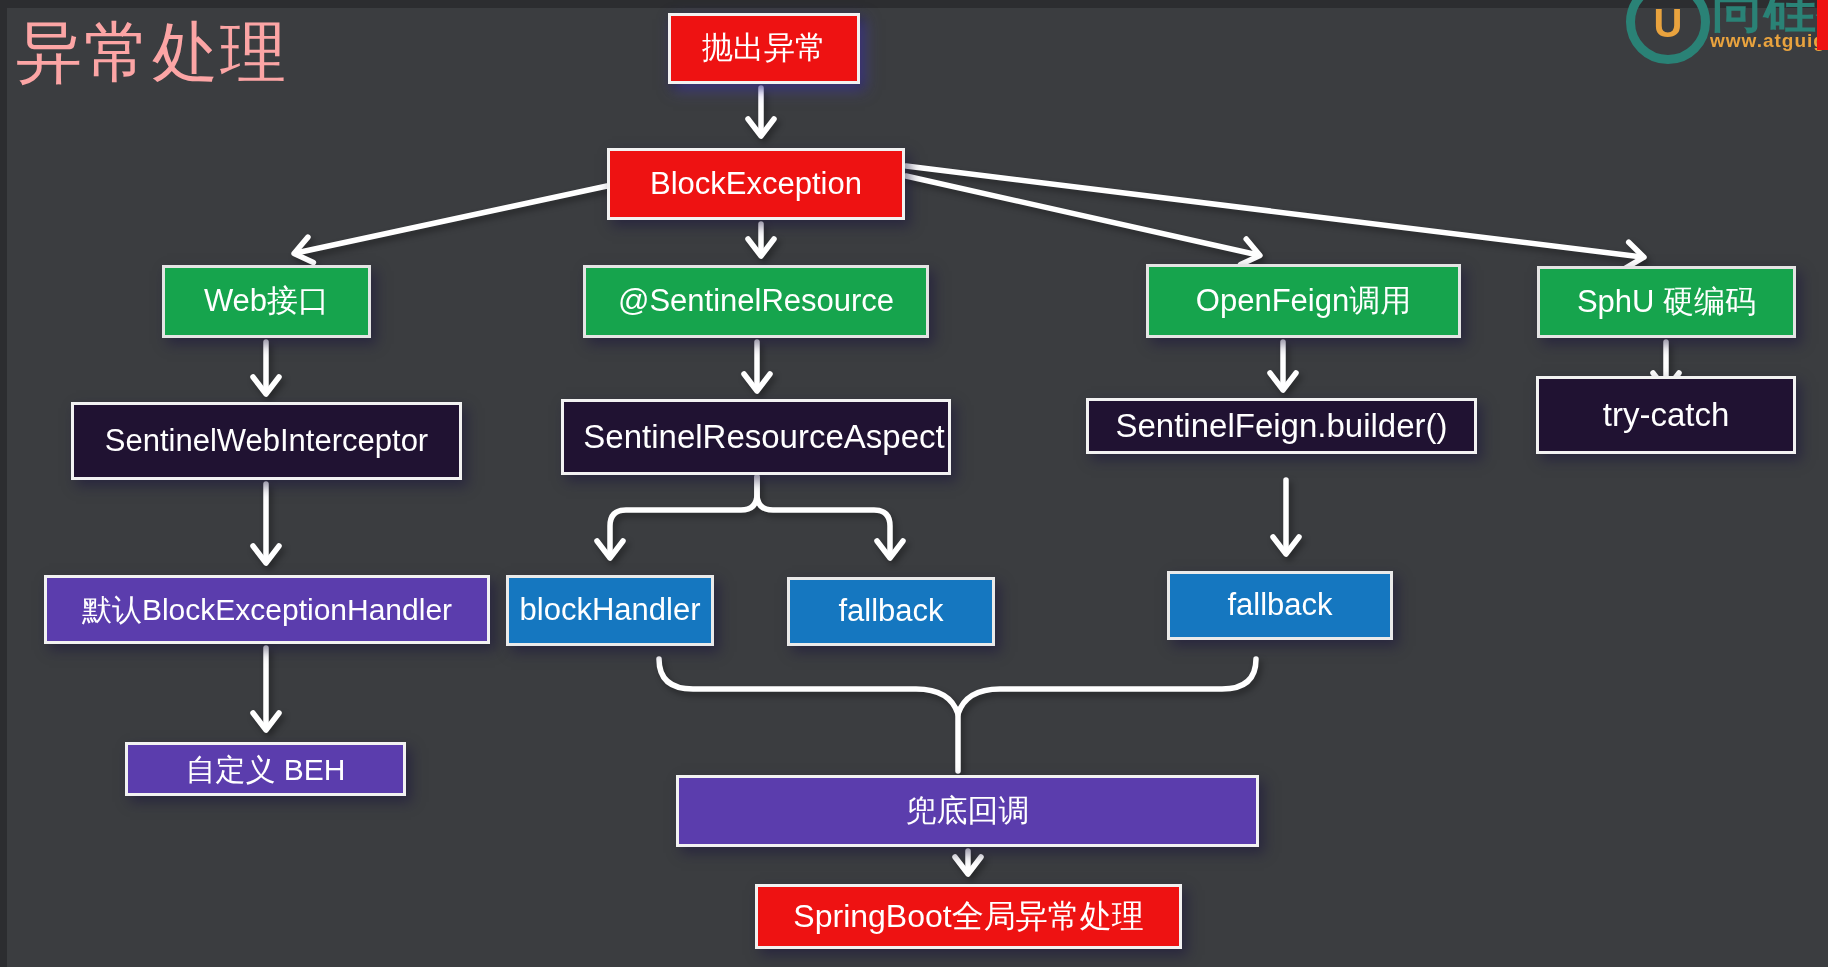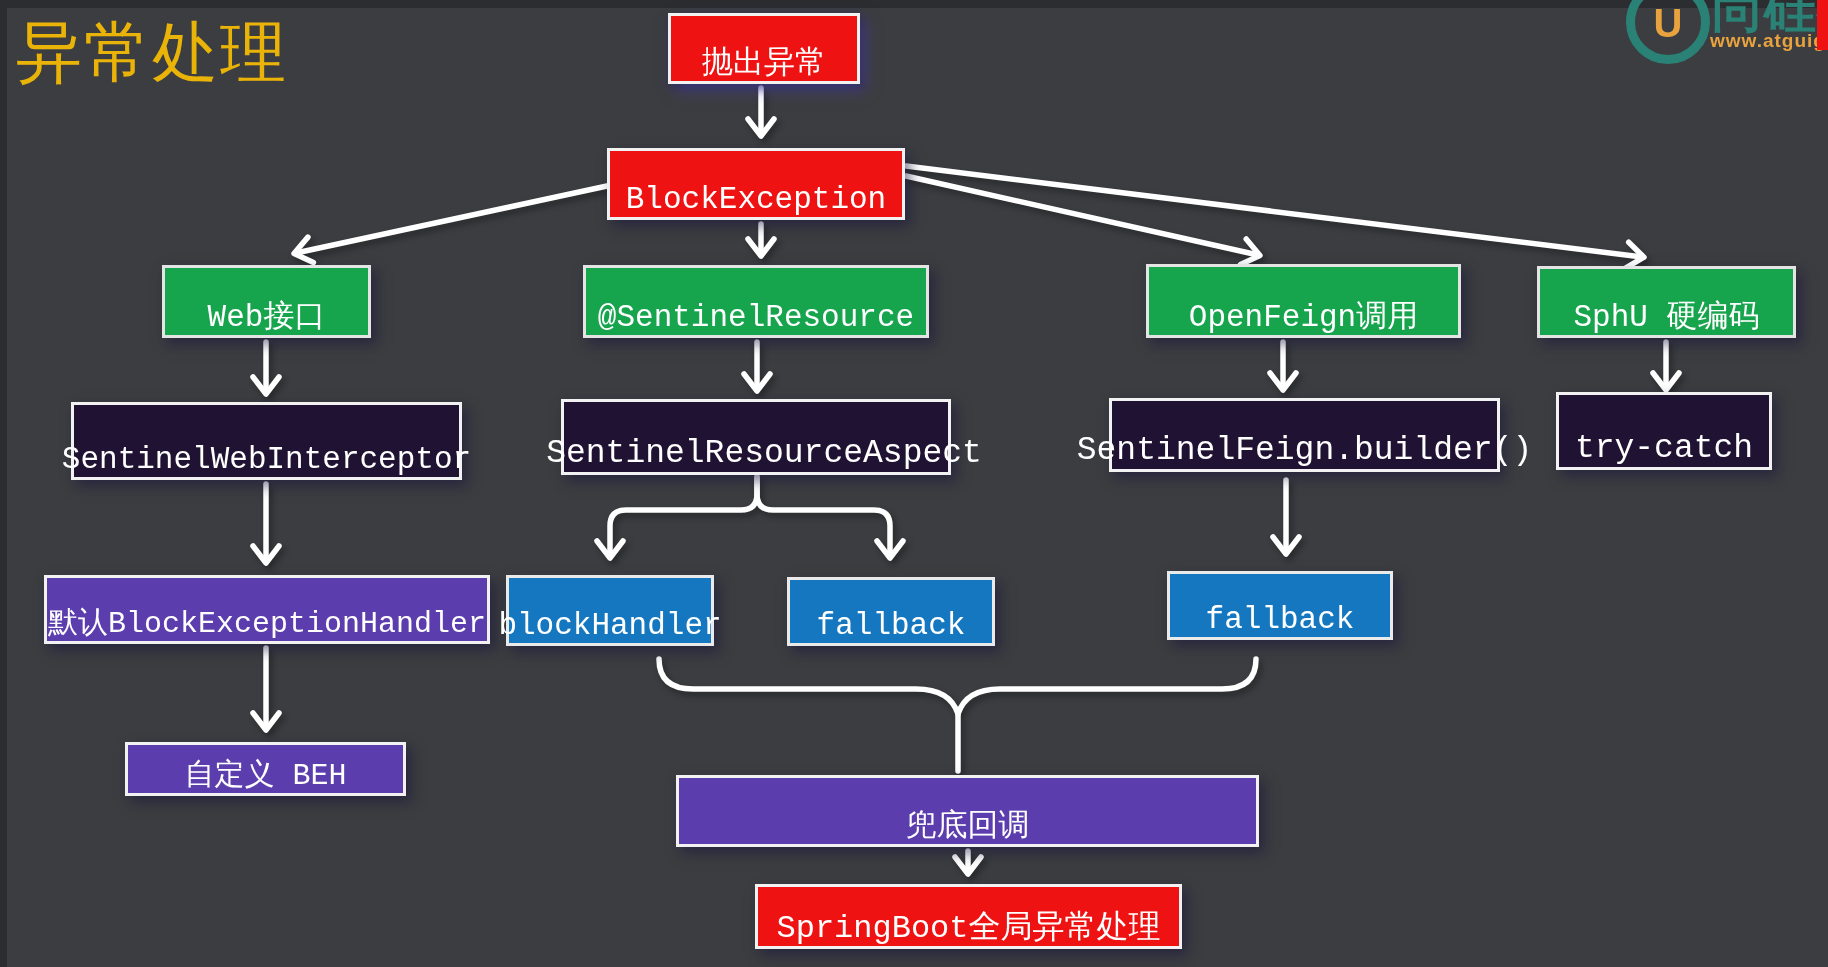--- a/index.html
+++ b/index.html
@@ -13,33 +13,33 @@
     position:relative;width:1828px;height:967px;
     background:var(--bg,#3b3d40);
     overflow:hidden;
   }
   .edge-strip{position:absolute;background:#2c2d30;}
   #edge-top{left:0;top:0;width:1828px;height:8px;}
   #edge-left{left:0;top:0;width:7px;height:967px;}
 
   #page-title{
     position:absolute;left:16px;top:8px;margin:0;
-    font-size:66px;font-weight:400;color:#eab308;letter-spacing:2px;
+    font-size:66px;font-weight:400;color:#fca5a5;letter-spacing:2px;
   }
 
   svg#edges{position:absolute;left:0;top:0;
     filter:drop-shadow(3px 4px 3px rgba(0,0,0,0.35));}
 
   .node{
     position:absolute;box-sizing:border-box;
-    display:flex;align-items:flex-end;justify-content:center;
+    display:flex;align-items:center;justify-content:center;
     color:#fff;text-align:center;
     border:3px solid var(--border,#f2f2f2);
     box-shadow:5px 6px 12px rgba(25,20,60,0.55);
-    font-size:31px;line-height:1.1;white-space:nowrap;font-family:Liberation Mono, monospace;
+    font-size:31px;line-height:1.1;white-space:nowrap;
   }
   .red{background:var(--red,#ee1212);}
   .green{background:var(--green,#16a44d);border-color:#e4e4e4;}
   .dark{background:var(--dark,#201232);}
   .purple{background:var(--purple,#5b3dad);}
   .blue{background:var(--blue,#1577c0);border-color:#eaeaea;}
   .glow{box-shadow:5px 6px 14px rgba(80,70,190,0.55),3px 4px 8px rgba(15,15,40,0.5);}
 
   
   #logo{position:absolute;left:1620px;top:-20px;width:210px;height:80px;}
@@ -123,25 +123,25 @@
   </div>
 
   <div class="node dark" style="left:71px;top:402px;width:391px;height:78px;">
     <span>SentinelWebInterceptor</span>
   </div>
 
   <div class="node dark" style="left:561px;top:399px;width:390px;height:76px;font-size:33px;padding-left:16px;">
     <span>SentinelResourceAspect</span>
   </div>
 
-  <div class="node dark" style="left:1086px;top:398px;width:391px;height:74px;font-size:33px;margin-left:23px;">
+  <div class="node dark" style="left:1086px;top:398px;width:391px;height:56px;font-size:33px;">
     <span>SentinelFeign.builder()</span>
   </div>
 
-  <div class="node dark" style="left:1536px;top:392px;width:216px;height:78px;font-size:33px;margin-left:20px;">
+  <div class="node dark" style="left:1536px;top:376px;width:260px;height:78px;font-size:33px;">
     <span>try-catch</span>
   </div>
 
   <div class="node purple" style="left:44px;top:575px;width:446px;height:69px;font-size:30px;">
     <span>默认BlockExceptionHandler</span>
   </div>
 
   <div class="node blue" style="left:506px;top:575px;width:208px;height:71px;">
     <span>blockHandler</span>
   </div>

